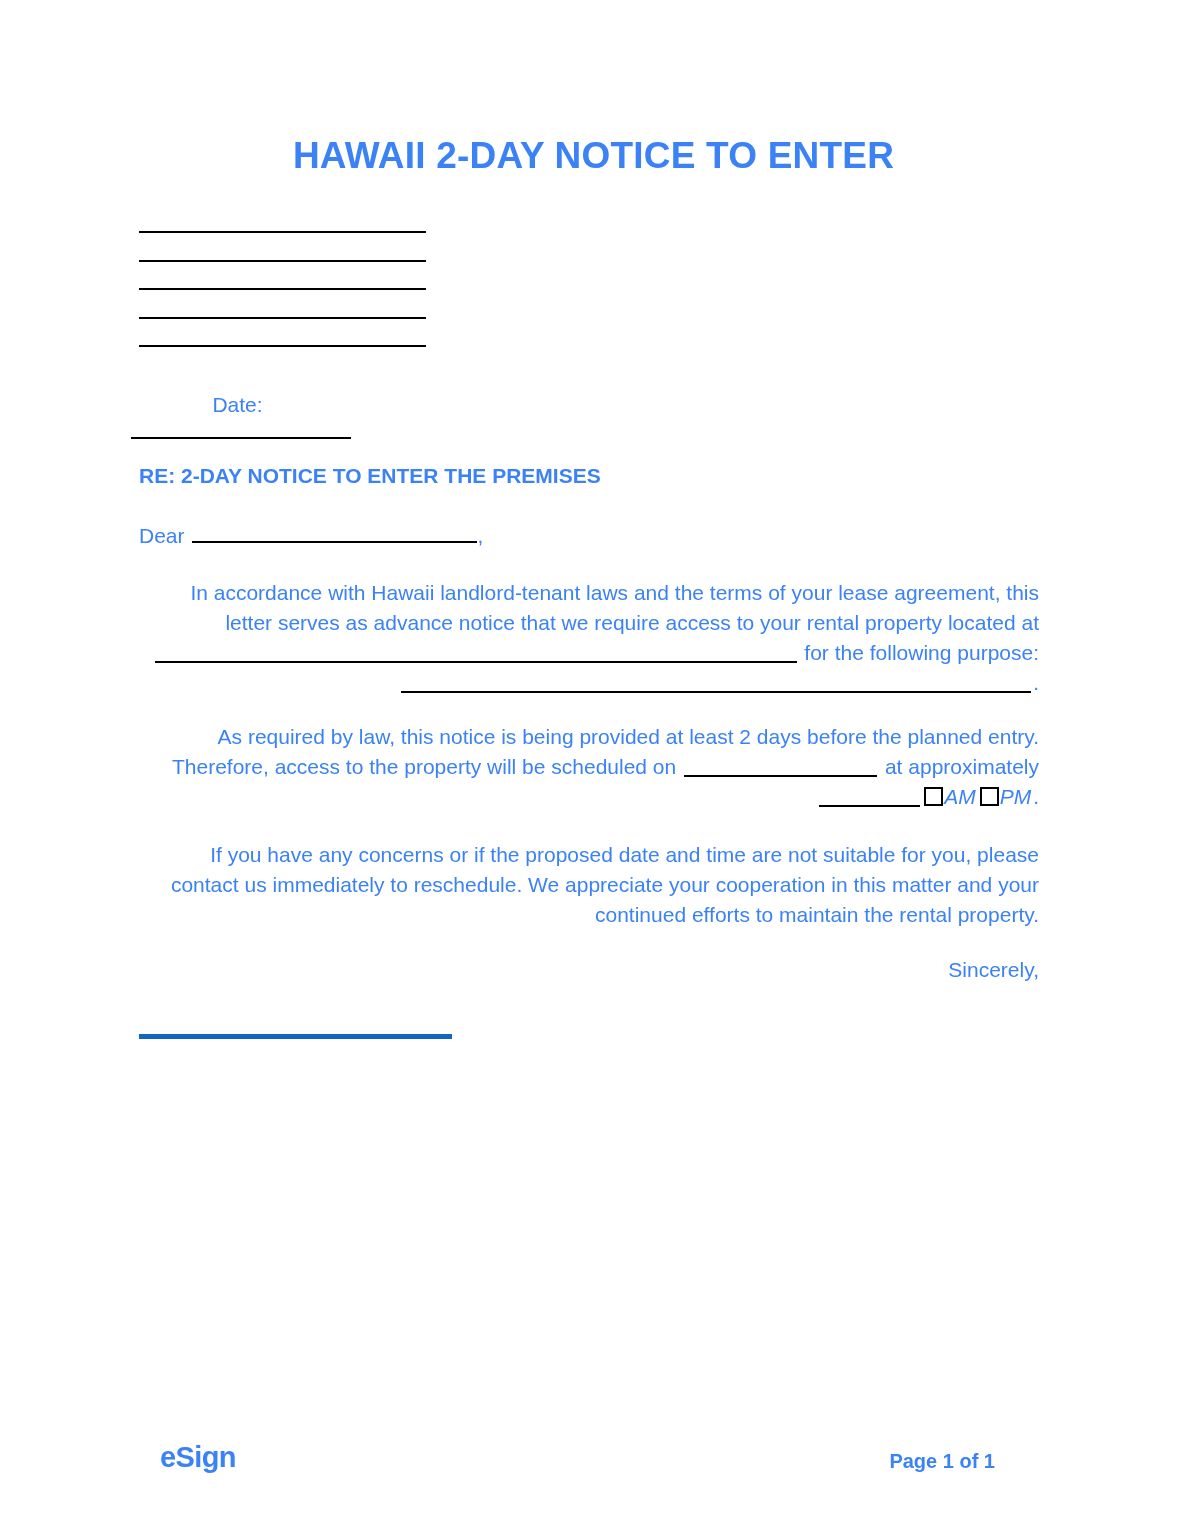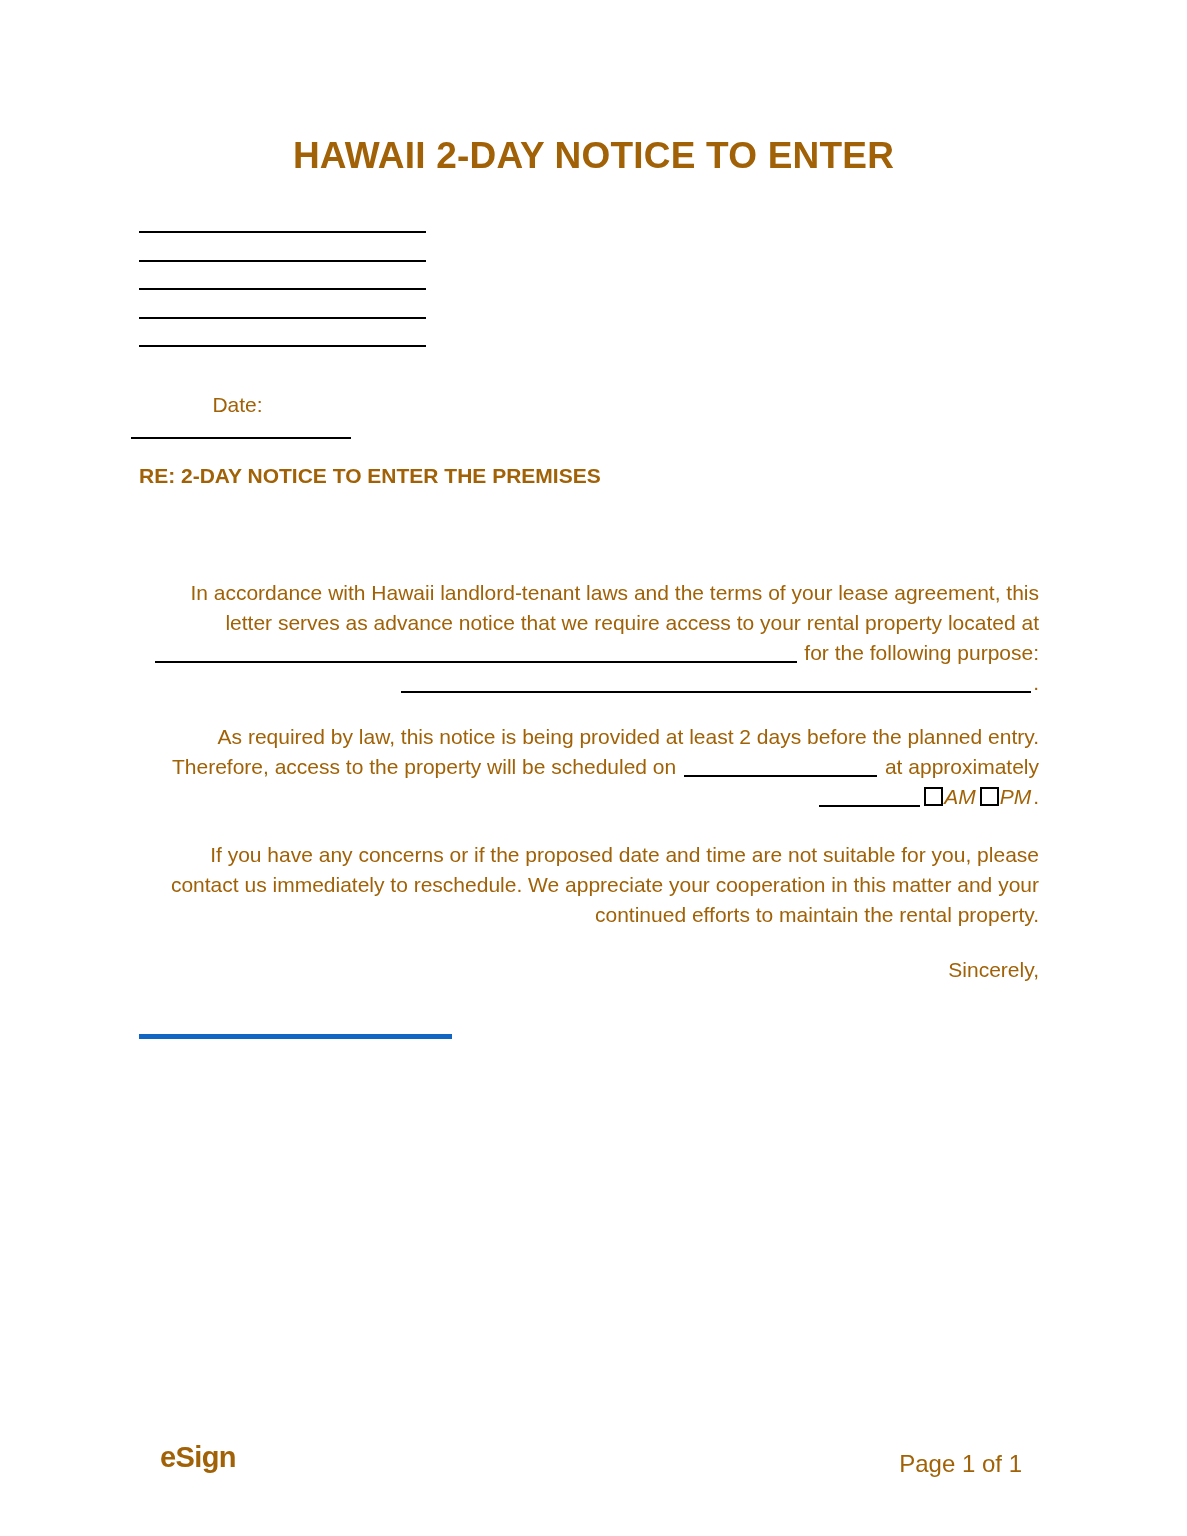--- a/index.html
+++ b/index.html
@@ -6,21 +6,21 @@
     margin: 0;
     padding: 0;
     background: #ffffff;
   }
   .page {
     position: relative;
     width: 1187px;
     height: 1536px;
     background: #ffffff;
     font-family: "Liberation Sans", sans-serif;
-    color: #a16207;
+    color: #3b82f6;
     overflow: hidden;
   }
 
   
   .doc-title {
     position: absolute;
     top: 136px;
     left: 0;
     width: 1187px;
     text-align: center;
@@ -148,22 +148,23 @@
     position: absolute;
     top: 1441px;
     left: 160px;
     font-size: 29px;
     font-weight: bold;
     letter-spacing: -0.6px;
   }
   .footer-page {
     position: absolute;
     top: 1450px;
-    right: 165px;
-    font-size: 24px;
+    right: 192px;
+    font-size: 20px;
+    font-weight: bold;
   }
 </style>
 </head>
 <body>
 
 <div class="page">
 
   <div class="doc-title">HAWAII 2-DAY NOTICE TO ENTER</div>
 
   <div class="address-block">
@@ -174,20 +175,25 @@
     <div class="address-line"></div>
   </div>
 
   <div class="date-row">
     <span>Date:</span>
     <span class="blank"></span>
   </div>
 
   <div class="re-line">RE: 2-DAY NOTICE TO ENTER THE PREMISES</div>
 
+  <div class="dear-row">
+    <span>Dear</span>
+    <span class="blank"></span>
+    <span>,</span>
+  </div>
 
   <div class="para para-1">
     <span>In accordance with Hawaii landlord-tenant laws and the terms of your lease agreement, this letter serves as advance notice that we require access to your rental property located at</span>
     <span class="inline-blank blank-address"></span>
     <span>for the following purpose:</span>
     <span class="inline-blank blank-purpose"></span><span>.</span>
   </div>
 
   <div class="para para-2">
     <span>As required by law, this notice is being provided at least 2 days before the planned entry. Therefore, access to the property will be scheduled on</span>

